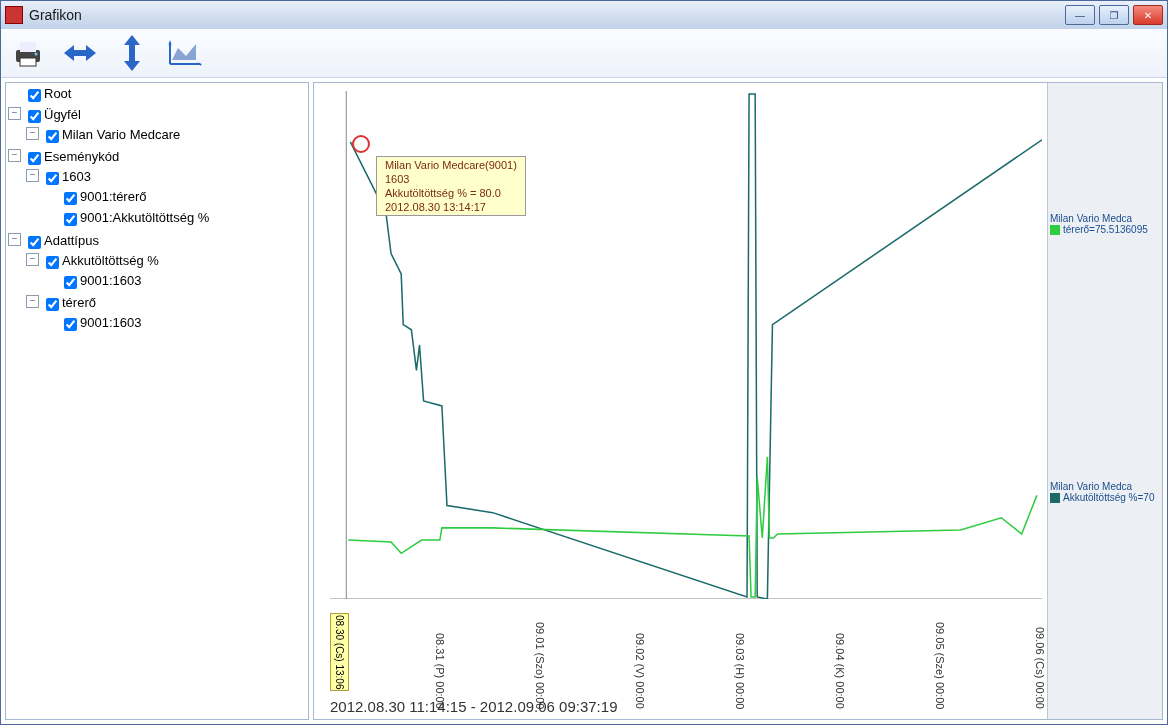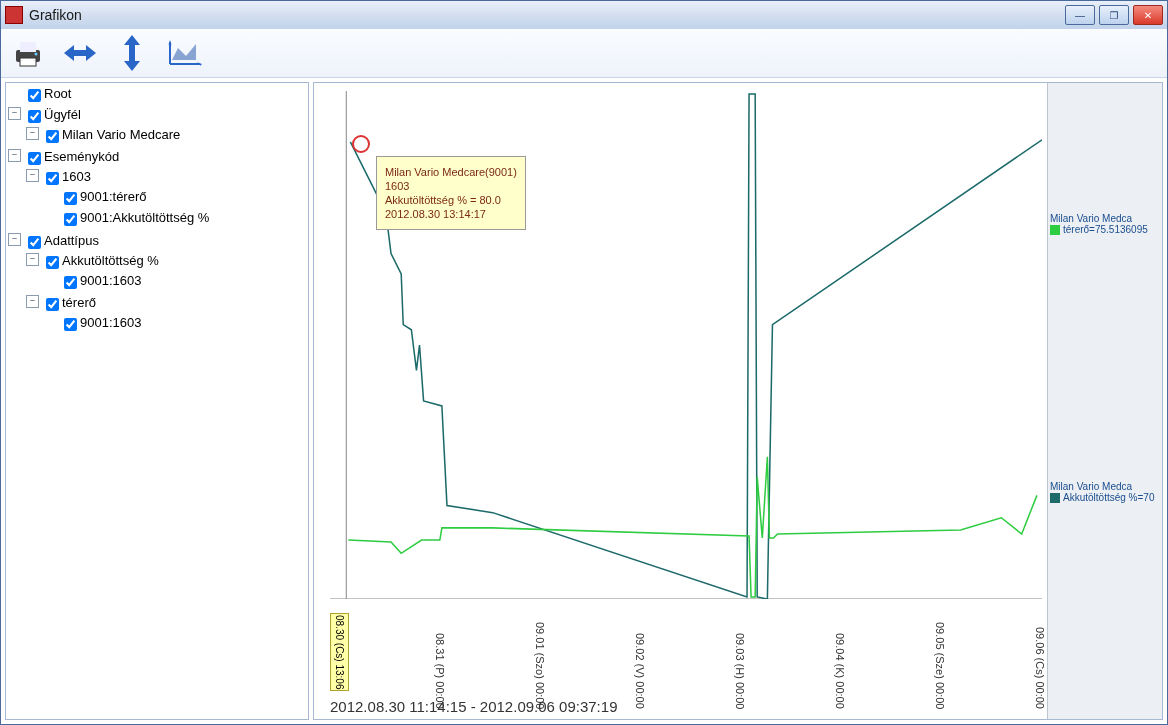--- a/index.html
+++ b/index.html
@@ -17,21 +17,21 @@
   .tree ul{list-style:none;margin:0;padding-left:18px;}
   .tree>ul{padding-left:2px;}
   .tree li{white-space:nowrap;padding:1px 0;}
   .node{display:flex;align-items:flex-start;}
   .exp{width:11px;height:11px;border:1px solid #8c9cb0;margin-right:3px;font:9px/9px monospace;text-align:center;color:#5b6b80;background:#fff;}
   .exp.blank{border:none;width:13px;}
   .chk{width:13px;height:13px;margin-right:3px;}
   .label{font-size:13px;}
   .chartpane{flex:1;margin:4px 4px 4px 0;border:1px solid #a7b9d2;background:#fff;position:relative;overflow:hidden;}
   .plot{position:absolute;left:16px;top:8px;right:120px;bottom:120px;}
-  .tooltip{position:absolute;left:46px;top:65px;background:#ffffcc;border:1px solid #999;padding:8px 8px;font-size:11px;color:#7a2a12;line-height:14px;z-index:5;}
+  .tooltip{position:absolute;left:46px;top:65px;background:#ffffcc;border:1px solid #999;padding:1px 8px;font-size:11px;color:#7a2a12;line-height:14px;z-index:5;}
   .marker{position:absolute;left:22px;top:44px;width:14px;height:14px;border:2px solid #d33;border-radius:50%;z-index:4;}
   .legend{position:absolute;right:0;top:0;width:114px;height:100%;background:#eceff3;border-left:1px solid #c0c6cf;}
   .legitem{position:absolute;left:2px;font-size:10px;color:#1a4e8f;}
   .legbox{display:inline-block;width:10px;height:10px;margin-right:3px;vertical-align:middle;}
   .xlbl{position:absolute;bottom:10px;font-size:11px;color:#333;writing-mode:vertical-rl;transform:rotate(0deg);}
   .footer{position:absolute;left:16px;bottom:4px;font-size:15px;color:#333;}
   .cur{position:absolute;bottom:28px;left:16px;background:#ffffa8;border:1px solid #b0a030;font-size:10px;padding:1px 3px;writing-mode:vertical-rl;}
   svg{display:block;}
 </style>
 </head>

